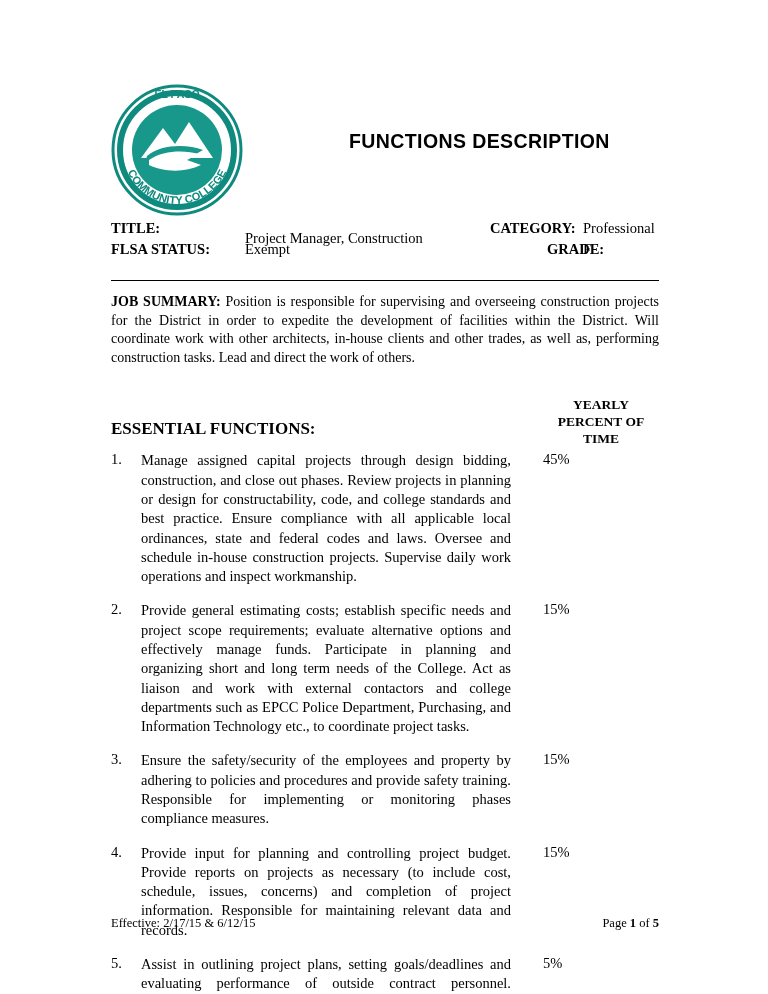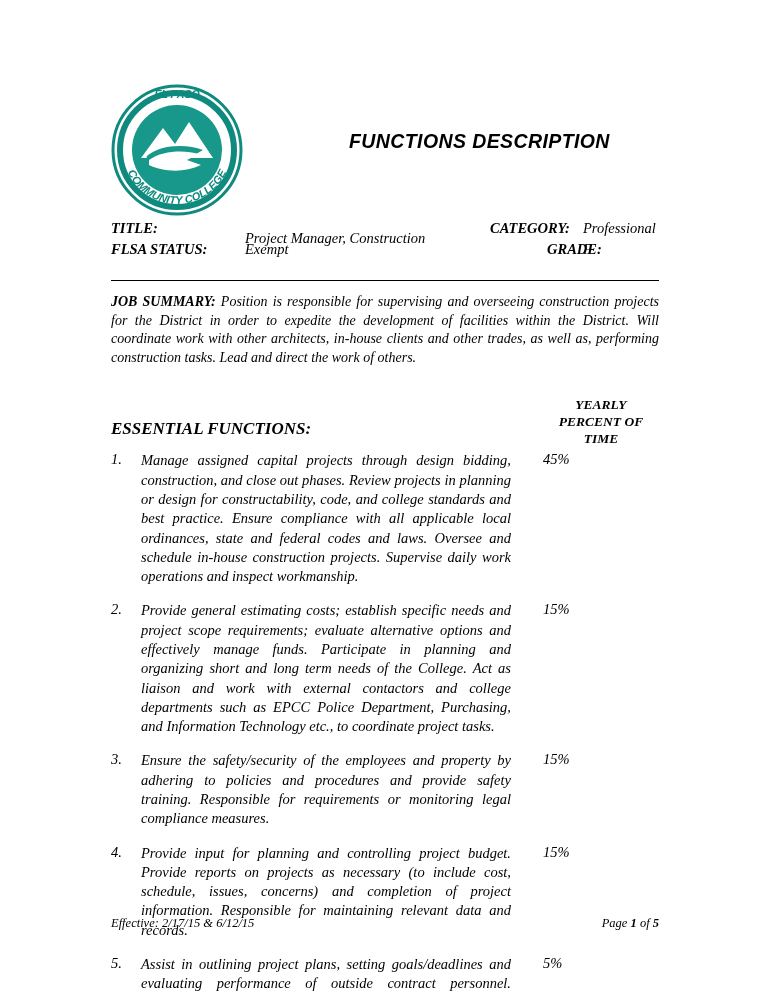--- a/index.html
+++ b/index.html
@@ -15,21 +15,20 @@
     position: relative;
     overflow: hidden;
   }
   .page {
     position: absolute;
     left: 0; top: 0;
     width: 768px;
     height: 994px;
     box-sizing: border-box;
     padding: 12px;
-    font-style: italic;
   }
   .content {
     position: absolute;
     left: 111px;
     top: 78px;
     width: 548px;
   }
 
   
   .header {
@@ -233,21 +232,21 @@
         <div class="func-text">Manage assigned capital projects through design bidding, construction, and close out phases.  Review projects in planning or design for constructability, code, and college standards and best practice.  Ensure compliance with all applicable local ordinances, state and federal codes and laws.  Oversee and schedule in-house construction projects.  Supervise daily work operations and inspect workmanship.</div>
         <span class="func-pct">45%</span>
       </li>
       <li class="func-row">
         <span class="func-num">2.</span>
         <div class="func-text">Provide general estimating costs; establish specific needs and project scope requirements; evaluate alternative options and effectively manage funds.  Participate in planning and organizing short and long term needs of the College.  Act as liaison and work with external contactors and college departments such as EPCC Police Department, Purchasing, and Information Technology etc., to coordinate project tasks.</div>
         <span class="func-pct">15%</span>
       </li>
       <li class="func-row">
         <span class="func-num">3.</span>
-        <div class="func-text">Ensure the safety/security of the employees and property by adhering to policies and procedures and provide safety training.  Responsible for requirements or monitoring legal compliance measures.</div>
+        <div class="func-text">Ensure the safety/security of the employees and property by adhering to policies and procedures and provide safety training.  Responsible for implementing or monitoring phases compliance measures.</div>
         <span class="func-pct">15%</span>
       </li>
       <li class="func-row">
         <span class="func-num">4.</span>
         <div class="func-text">Provide input for planning and controlling project budget.  Provide reports on projects as necessary (to include cost, schedule, issues, concerns) and completion of project information.  Responsible for maintaining relevant data and records.</div>
         <span class="func-pct">15%</span>
       </li>
       <li class="func-row">
         <span class="func-num">5.</span>
         <div class="func-text">Assist in outlining project plans, setting goals/deadlines and evaluating performance of outside contract personnel.  Attendance at the work site is required to evaluate personnel.</div>

